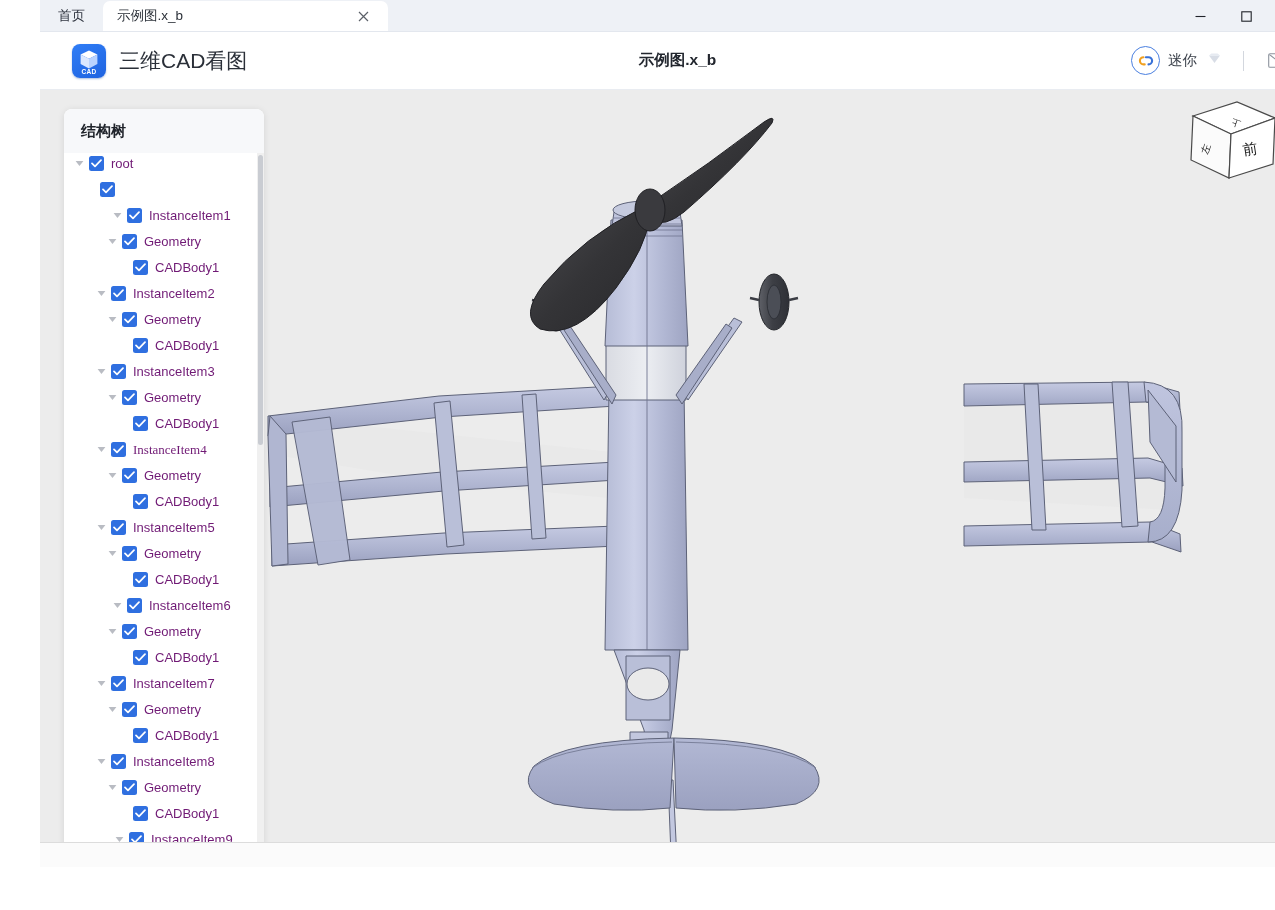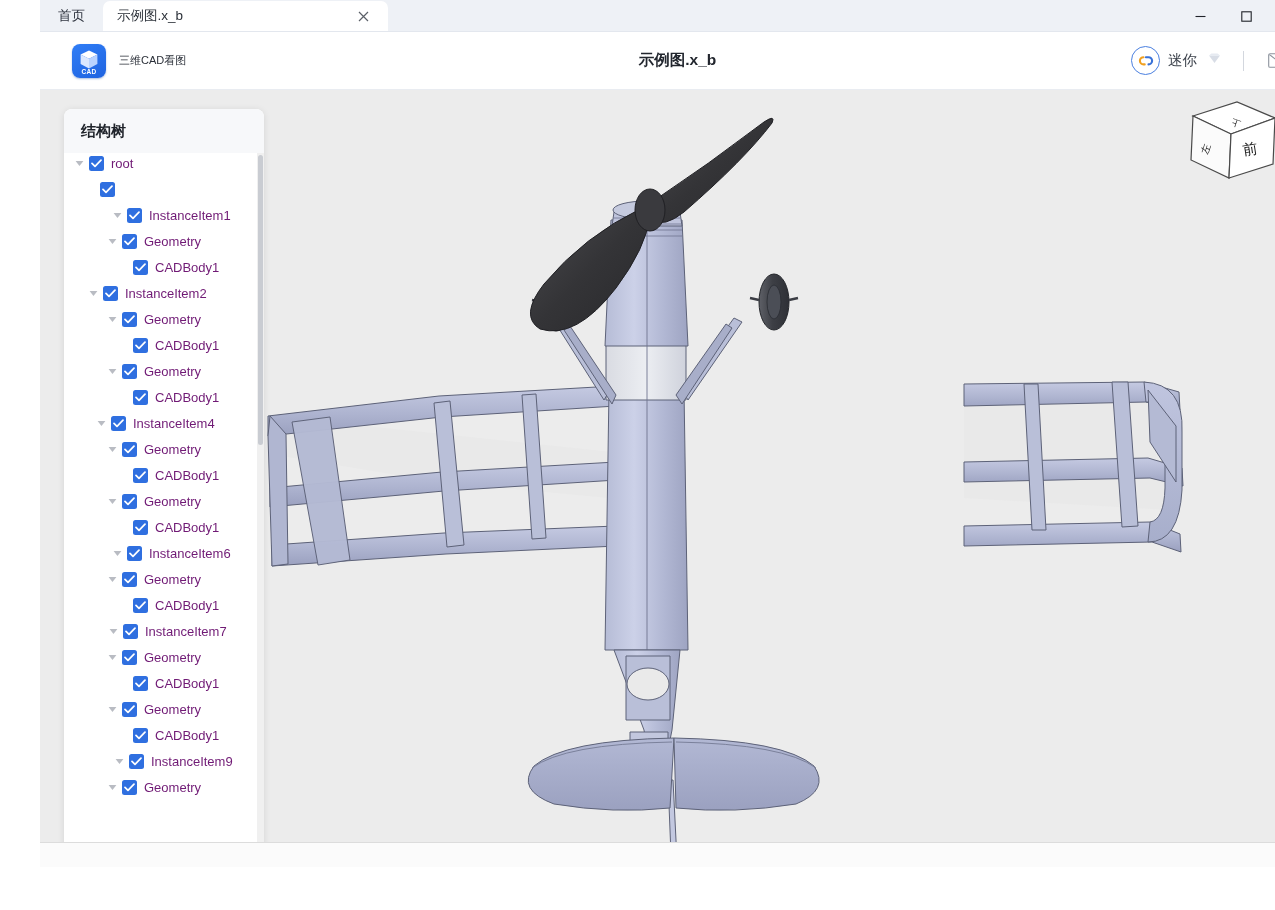--- a/index.html
+++ b/index.html
@@ -86,21 +86,21 @@
     position: relative;
     box-shadow: 0 1px 2px rgba(20,70,160,.35);
   }
   .logo .cubewrap { position: relative; width: 24px; height: 26px; }
   .logo .cad-txt {
     position: absolute; bottom: -1px; left: 50%;
     transform: translateX(-50%);
     font-size: 6.5px; letter-spacing: .3px;
     color: #ffffff; font-weight: bold;
   }
-  .brand-name { font-size: 11px; color: #2a2f38; }
+  .brand-name { font-size: 21px; color: #2a2f38; }
 
   .header-title {
     position: absolute; left: 0; right: 0;
     text-align: center;
     font-size: 15.5px; font-weight: bold; color: #22262e;
     pointer-events: none;
   }
 
   .header-right {
     margin-left: auto;
@@ -504,21 +504,21 @@
                 <path d="M0.6 1 L4.5 6 L8.4 1" fill="#b9bcc3"></path>
               </svg>
             </span>
             <span class="cb">
               <svg width="11" height="9" viewBox="0 0 11 9">
                 <path d="M1 4.4 L4 7.4 L10 1.2" stroke="#ffffff" stroke-width="1.7" fill="none" stroke-linecap="round" stroke-linejoin="round"></path>
               </svg>
             </span>
             <span class="node-label">CADBody1</span>
           </div>
-          <div class="node" style="padding-left: 22px;">
+          <div class="node" style="padding-left: 30px;">
             <span class="chev">
               <svg width="9" height="7" viewBox="0 0 9 7">
                 <path d="M0.6 1 L4.5 6 L8.4 1" fill="#b9bcc3"></path>
               </svg>
             </span>
             <span class="cb">
               <svg width="11" height="9" viewBox="0 0 11 9">
                 <path d="M1 4.4 L4 7.4 L10 1.2" stroke="#ffffff" stroke-width="1.7" fill="none" stroke-linecap="round" stroke-linejoin="round"></path>
               </svg>
             </span>
@@ -543,20 +543,33 @@
                 <path d="M0.6 1 L4.5 6 L8.4 1" fill="#b9bcc3"></path>
               </svg>
             </span>
             <span class="cb">
               <svg width="11" height="9" viewBox="0 0 11 9">
                 <path d="M1 4.4 L4 7.4 L10 1.2" stroke="#ffffff" stroke-width="1.7" fill="none" stroke-linecap="round" stroke-linejoin="round"></path>
               </svg>
             </span>
             <span class="node-label">CADBody1</span>
           </div>
+          <div class="node" style="padding-left: 30px;">
+            <span class="chev">
+              <svg width="9" height="7" viewBox="0 0 9 7">
+                <path d="M0.6 1 L4.5 6 L8.4 1" fill="#b9bcc3"></path>
+              </svg>
+            </span>
+            <span class="cb">
+              <svg width="11" height="9" viewBox="0 0 11 9">
+                <path d="M1 4.4 L4 7.4 L10 1.2" stroke="#ffffff" stroke-width="1.7" fill="none" stroke-linecap="round" stroke-linejoin="round"></path>
+              </svg>
+            </span>
+            <span class="node-label">InstanceItem3</span>
+          </div>
           <div class="node" style="padding-left: 41px;">
             <span class="chev">
               <svg width="9" height="7" viewBox="0 0 9 7">
                 <path d="M0.6 1 L4.5 6 L8.4 1" fill="#b9bcc3"></path>
               </svg>
             </span>
             <span class="cb">
               <svg width="11" height="9" viewBox="0 0 11 9">
                 <path d="M1 4.4 L4 7.4 L10 1.2" stroke="#ffffff" stroke-width="1.7" fill="none" stroke-linecap="round" stroke-linejoin="round"></path>
               </svg>
@@ -569,21 +582,21 @@
                 <path d="M0.6 1 L4.5 6 L8.4 1" fill="#b9bcc3"></path>
               </svg>
             </span>
             <span class="cb">
               <svg width="11" height="9" viewBox="0 0 11 9">
                 <path d="M1 4.4 L4 7.4 L10 1.2" stroke="#ffffff" stroke-width="1.7" fill="none" stroke-linecap="round" stroke-linejoin="round"></path>
               </svg>
             </span>
             <span class="node-label">CADBody1</span>
           </div>
-          <div class="node" style="padding-left: 30px;">
+          <div class="node" style="padding-left: 30px; font-family: Liberation Serif, serif;">
             <span class="chev">
               <svg width="9" height="7" viewBox="0 0 9 7">
                 <path d="M0.6 1 L4.5 6 L8.4 1" fill="#b9bcc3"></path>
               </svg>
             </span>
             <span class="cb">
               <svg width="11" height="9" viewBox="0 0 11 9">
                 <path d="M1 4.4 L4 7.4 L10 1.2" stroke="#ffffff" stroke-width="1.7" fill="none" stroke-linecap="round" stroke-linejoin="round"></path>
               </svg>
             </span>
@@ -608,20 +621,33 @@
                 <path d="M0.6 1 L4.5 6 L8.4 1" fill="#b9bcc3"></path>
               </svg>
             </span>
             <span class="cb">
               <svg width="11" height="9" viewBox="0 0 11 9">
                 <path d="M1 4.4 L4 7.4 L10 1.2" stroke="#ffffff" stroke-width="1.7" fill="none" stroke-linecap="round" stroke-linejoin="round"></path>
               </svg>
             </span>
             <span class="node-label">CADBody1</span>
           </div>
+          <div class="node" style="padding-left: 30px;">
+            <span class="chev">
+              <svg width="9" height="7" viewBox="0 0 9 7">
+                <path d="M0.6 1 L4.5 6 L8.4 1" fill="#b9bcc3"></path>
+              </svg>
+            </span>
+            <span class="cb">
+              <svg width="11" height="9" viewBox="0 0 11 9">
+                <path d="M1 4.4 L4 7.4 L10 1.2" stroke="#ffffff" stroke-width="1.7" fill="none" stroke-linecap="round" stroke-linejoin="round"></path>
+              </svg>
+            </span>
+            <span class="node-label">InstanceItem5</span>
+          </div>
           <div class="node" style="padding-left: 41px;">
             <span class="chev">
               <svg width="9" height="7" viewBox="0 0 9 7">
                 <path d="M0.6 1 L4.5 6 L8.4 1" fill="#b9bcc3"></path>
               </svg>
             </span>
             <span class="cb">
               <svg width="11" height="9" viewBox="0 0 11 9">
                 <path d="M1 4.4 L4 7.4 L10 1.2" stroke="#ffffff" stroke-width="1.7" fill="none" stroke-linecap="round" stroke-linejoin="round"></path>
               </svg>
@@ -673,21 +699,21 @@
                 <path d="M0.6 1 L4.5 6 L8.4 1" fill="#b9bcc3"></path>
               </svg>
             </span>
             <span class="cb">
               <svg width="11" height="9" viewBox="0 0 11 9">
                 <path d="M1 4.4 L4 7.4 L10 1.2" stroke="#ffffff" stroke-width="1.7" fill="none" stroke-linecap="round" stroke-linejoin="round"></path>
               </svg>
             </span>
             <span class="node-label">CADBody1</span>
           </div>
-          <div class="node" style="padding-left: 42px;">
+          <div class="node" style="padding-left: 30px;">
             <span class="chev">
               <svg width="9" height="7" viewBox="0 0 9 7">
                 <path d="M0.6 1 L4.5 6 L8.4 1" fill="#b9bcc3"></path>
               </svg>
             </span>
             <span class="cb">
               <svg width="11" height="9" viewBox="0 0 11 9">
                 <path d="M1 4.4 L4 7.4 L10 1.2" stroke="#ffffff" stroke-width="1.7" fill="none" stroke-linecap="round" stroke-linejoin="round"></path>
               </svg>
             </span>
@@ -712,20 +738,33 @@
                 <path d="M0.6 1 L4.5 6 L8.4 1" fill="#b9bcc3"></path>
               </svg>
             </span>
             <span class="cb">
               <svg width="11" height="9" viewBox="0 0 11 9">
                 <path d="M1 4.4 L4 7.4 L10 1.2" stroke="#ffffff" stroke-width="1.7" fill="none" stroke-linecap="round" stroke-linejoin="round"></path>
               </svg>
             </span>
             <span class="node-label">CADBody1</span>
           </div>
+          <div class="node" style="padding-left: 30px;">
+            <span class="chev">
+              <svg width="9" height="7" viewBox="0 0 9 7">
+                <path d="M0.6 1 L4.5 6 L8.4 1" fill="#b9bcc3"></path>
+              </svg>
+            </span>
+            <span class="cb">
+              <svg width="11" height="9" viewBox="0 0 11 9">
+                <path d="M1 4.4 L4 7.4 L10 1.2" stroke="#ffffff" stroke-width="1.7" fill="none" stroke-linecap="round" stroke-linejoin="round"></path>
+              </svg>
+            </span>
+            <span class="node-label">InstanceItem8</span>
+          </div>
           <div class="node" style="padding-left: 41px;">
             <span class="chev">
               <svg width="9" height="7" viewBox="0 0 9 7">
                 <path d="M0.6 1 L4.5 6 L8.4 1" fill="#b9bcc3"></path>
               </svg>
             </span>
             <span class="cb">
               <svg width="11" height="9" viewBox="0 0 11 9">
                 <path d="M1 4.4 L4 7.4 L10 1.2" stroke="#ffffff" stroke-width="1.7" fill="none" stroke-linecap="round" stroke-linejoin="round"></path>
               </svg>

